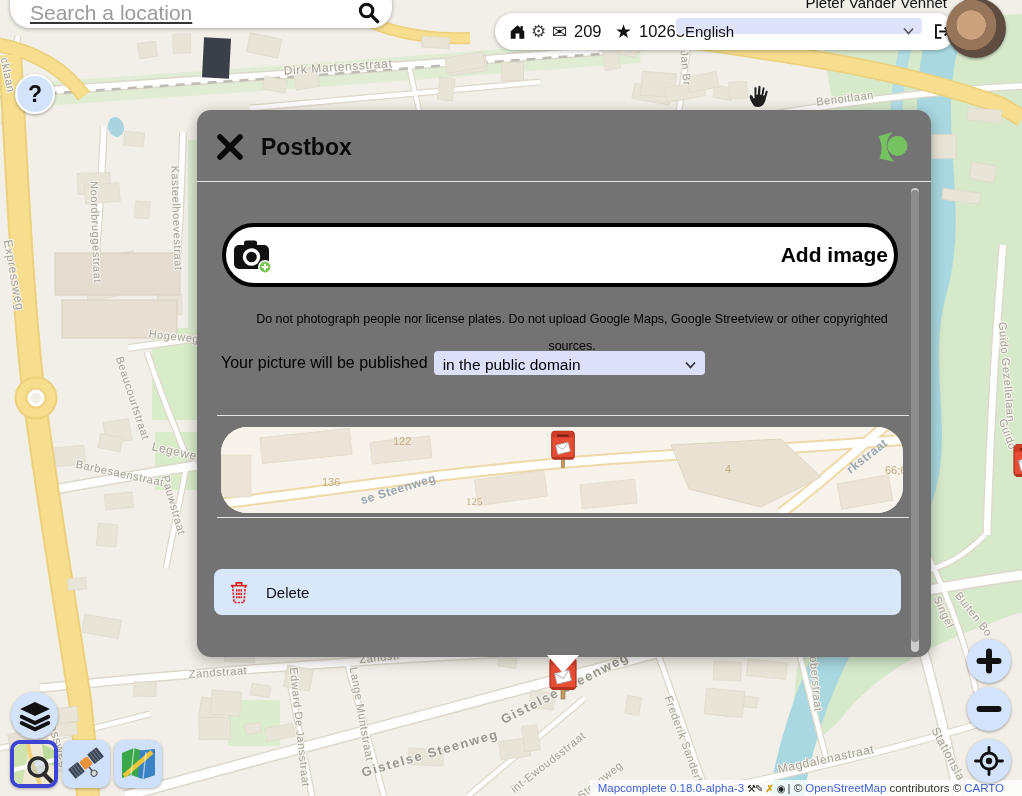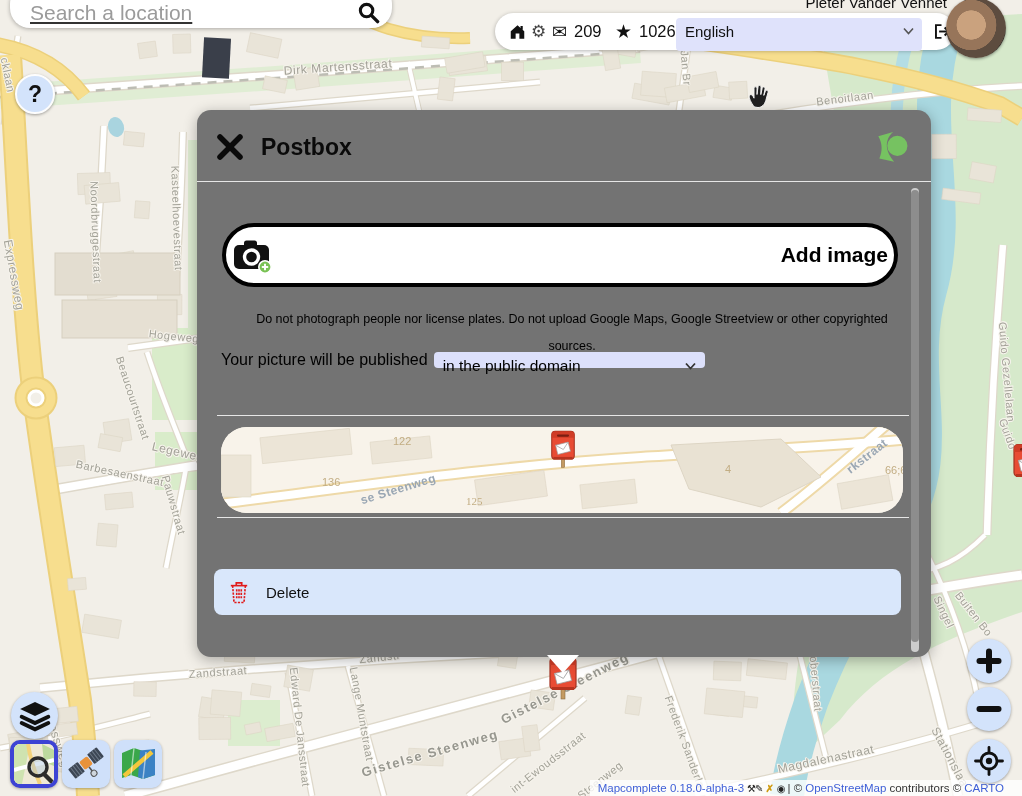--- a/index.html
+++ b/index.html
@@ -18,21 +18,21 @@
     font-size:21px;color:#333;background:transparent;font-family:inherit;text-decoration:underline;}
   .search-pill input::placeholder{color:#9b9b9b;}
   .search-icon{position:absolute;right:12px;bottom:4px;}
   
   .user-name{position:absolute;top:-6px;right:75px;width:220px;text-align:right;font-size:15px;
     color:#111;z-index:6;white-space:nowrap;}
   .user-pill{position:absolute;left:495px;top:13px;width:460px;height:37px;background:#fff;
     border-radius:19px;box-shadow:0 1px 4px rgba(0,0,0,.3);z-index:5;}
   .user-pill .ic{position:absolute;top:0;height:37px;display:flex;align-items:center;font-size:18px;color:#111;}
   .count{position:absolute;top:0;height:37px;display:flex;align-items:center;font-size:16.5px;color:#111;}
-  .lang-select{position:absolute;left:181px;top:5px;width:246px;height:33px;background:#dfe2fb;
+  .lang-select{position:absolute;left:181px;top:5px;width:246px;height:16px;background:#dfe2fb;
     border-radius:4px;font-size:15px;color:#111;line-height:27px;padding-left:9px;box-sizing:border-box;cursor:pointer;}
   .lang-select svg{position:absolute;right:8px;top:9px;}
   .avatar{position:absolute;left:946px;top:-2px;width:60px;height:60px;border-radius:50%;z-index:6;
     background:radial-gradient(circle at 42% 45%,#caa27e 0 30%,#97755a 31% 52%,#5d4c3f 53% 72%,#3c352f 73% 100%);
     box-shadow:0 1px 3px rgba(0,0,0,.4);cursor:pointer;}
   
   .circle-btn{position:absolute;border-radius:50%;background:#d3e3fb;box-shadow:0 1px 3px rgba(0,0,0,.35);
     display:flex;align-items:center;justify-content:center;z-index:5;cursor:pointer;border:none;padding:0;}
   #help-btn{left:15px;top:74px;width:40px;height:40px;font-size:23px;font-weight:bold;color:#111;border:2px solid #fdfdfd;}
   #layers-btn{left:11px;top:692px;width:47px;height:47px;}
@@ -51,21 +51,21 @@
   .modal-title{position:absolute;left:64px;top:24px;margin:0;font-size:23px;font-weight:bold;color:#0a0a0a;}
   .theme-logo{position:absolute;right:22px;top:20px;}
   .hdiv{position:absolute;height:1px;background:#e6e6e6;}
   .add-image-btn{position:absolute;left:25px;top:113px;width:676px;height:64px;background:#fff;
     border:4px solid #000;border-radius:34px;display:flex;align-items:center;justify-content:space-between;gap:4px;
     cursor:pointer;font-family:inherit;}
   .add-image-btn span{font-size:21px;font-weight:bold;color:#000;}
   .disclaimer{position:absolute;left:31px;top:188px;width:672px;text-align:center;font-size:12.5px;
     line-height:27px;color:#000;margin:8px;}
   .publish-row{position:absolute;left:24px;top:241px;font-size:16px;color:#000;display:flex;align-items:center;}
-  .license-select{position:relative;margin-left:6px;width:271px;height:16px;background:#dce0fb;border-radius:4px;
+  .license-select{position:relative;margin-left:6px;width:271px;height:24px;background:#dce0fb;border-radius:4px;
     font-size:15.5px;line-height:28px;padding-left:9px;box-sizing:border-box;cursor:pointer;}
   .license-select svg{position:absolute;right:9px;top:10px;}
   .minimap{position:absolute;left:24px;top:317px;width:682px;height:86px;border-radius:26px;overflow:hidden;
     background:#f8f3ea;}
   .mm-label{position:absolute;white-space:nowrap;}
   .mm-street{color:#9aa7b4;font-weight:bold;font-size:12px;letter-spacing:.5px;}
   .mm-num{color:#c2ad83;font-size:11px;}
   .delete-row{position:absolute;left:17px;top:459px;width:687px;height:46px;background:#d9e7fb;border-radius:8px;
     display:flex;align-items:center;padding-left:15px;gap:17px;box-sizing:border-box;cursor:pointer;border:none;font-family:inherit;}
   .delete-row span{font-size:15px;color:#111;}

